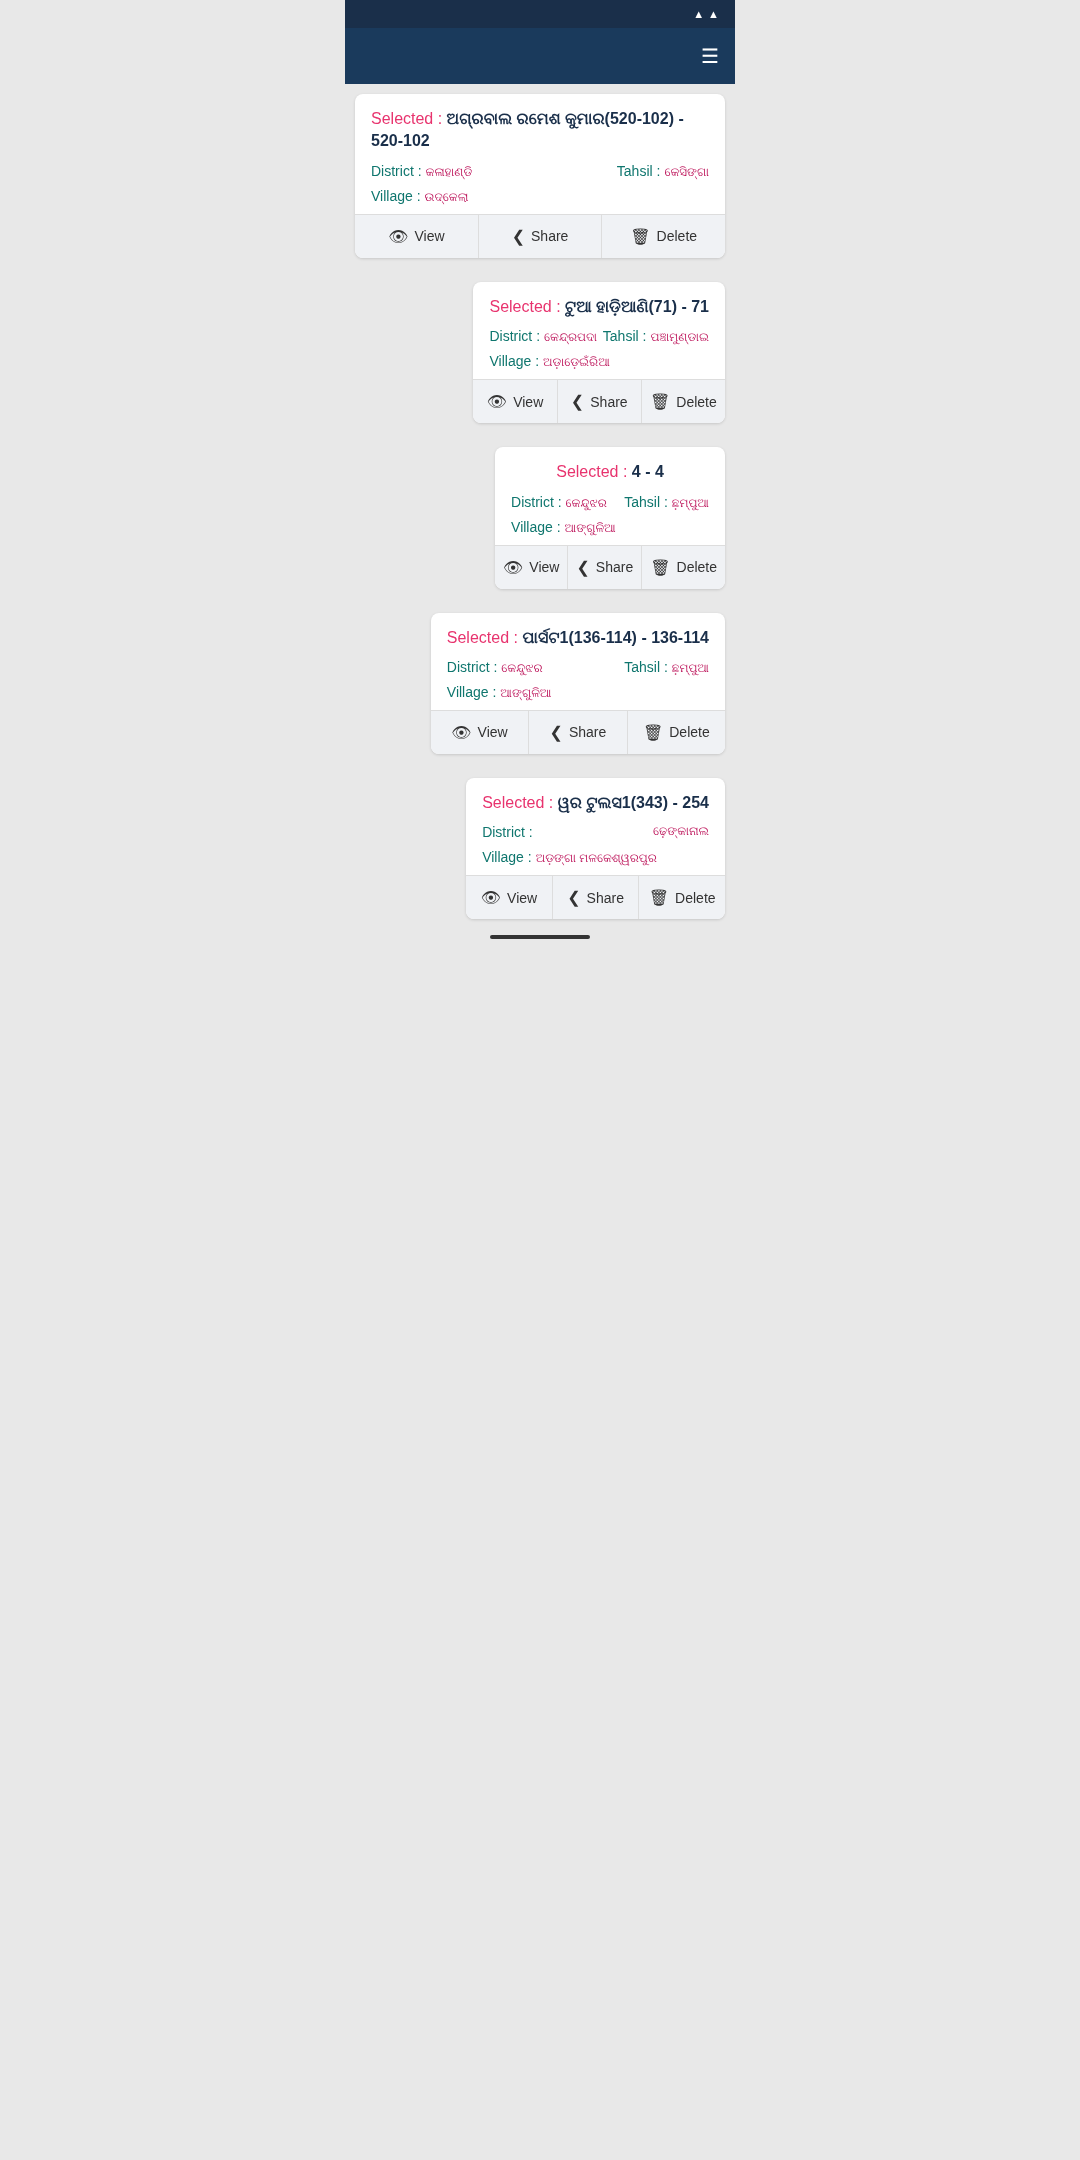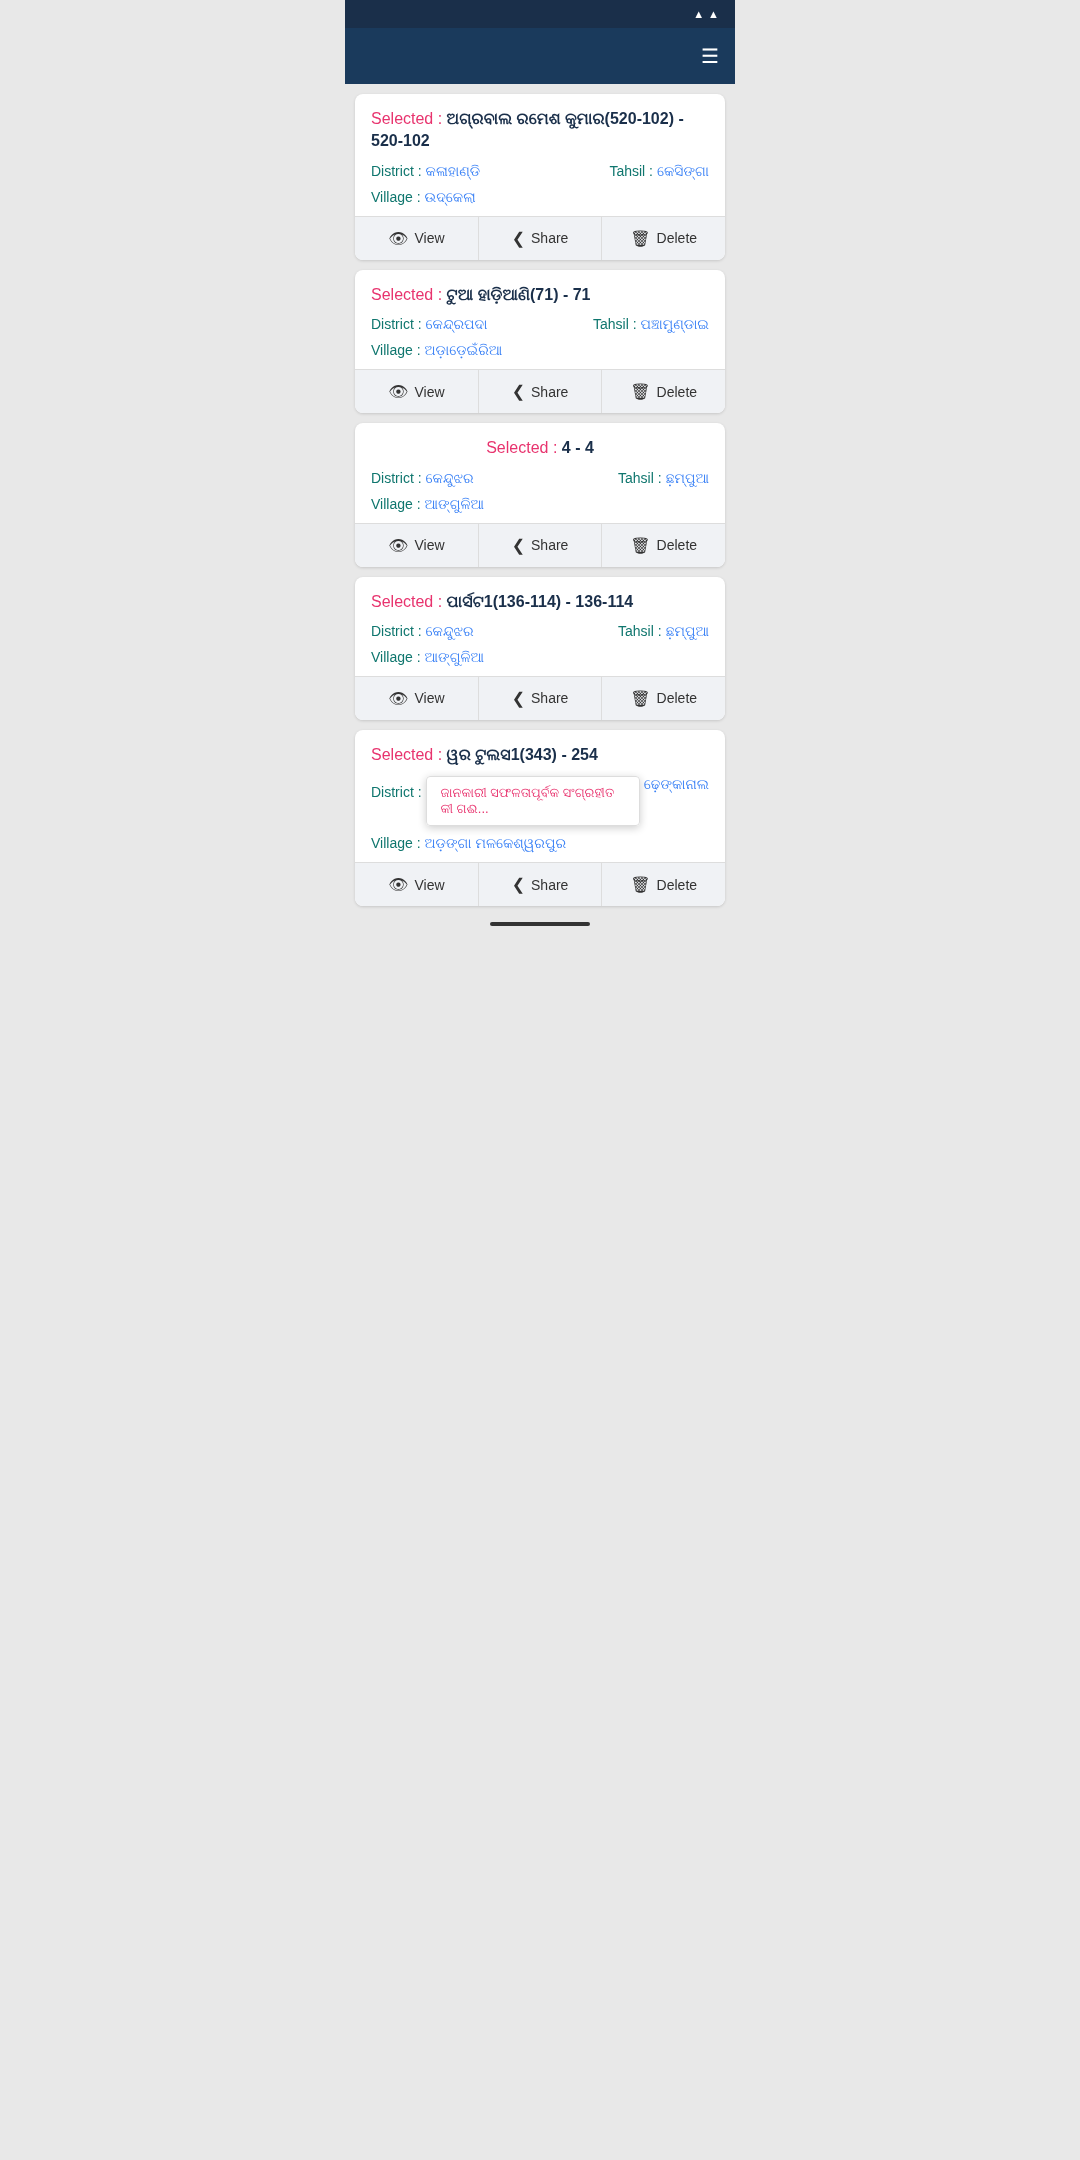--- a/index.html
+++ b/index.html
@@ -54,21 +54,22 @@
     .header-menu {
       font-size: 20px;
       cursor: pointer;
     }
 
     
     .content {
       padding: 10px;
       display: flex;
       flex-direction: column;
-      gap: 10px;
+      gap: 24px;
+      align-items: flex-end;
     }
 
     
     .card {
       background: white;
       border-radius: 8px;
       overflow: hidden;
       box-shadow: 0 1px 3px rgba(0,0,0,0.15);
     }
     .card-info {
@@ -97,22 +98,22 @@
       display: flex;
       align-items: baseline;
       gap: 4px;
     }
     .field-label {
       color: #0f766e;
       font-weight: 500;
       white-space: nowrap;
     }
     .field-value {
-      color: #3b82f6;
-      font-size: 14px;
+      color: #be185d;
+      font-size: 12px;
     }
     .village-row {
       margin-top: 9px;
       font-size: 14px;
     }
 
     
     .card-actions {
       display: flex;
       border-top: 1px solid #ddd;
@@ -323,21 +324,20 @@
           <span>Delete</span>
         </button>
       </div>
     </div>
     <div class="card">
       <div class="card-info">
         <div class="card-selected"><span class="label">Selected : </span><span class="value">ୱର ଟୁଲସ1(343) - 254</span></div>
         <div class="card-row">
           <div class="card-field">
             <span class="field-label">District :</span>
-            <span class="toast">ଜାନକାରୀ ସଫଳତାପୂର୍ବକ ସଂଗ୍ରହୀତ କୀ ଗଈ...</span>
           </div>
           <div class="card-field">
             <span class="field-label"></span>
             <span class="field-value">ଢ଼େଙ୍କାନାଲ</span>
           </div>
         </div>
         <div class="village-row card-field">
           <span class="field-label">Village :</span>
           <span class="field-value">ଅଡ଼ଙ୍ଗା ମଳକେଶ୍ୱରପୁର</span>
         </div>

